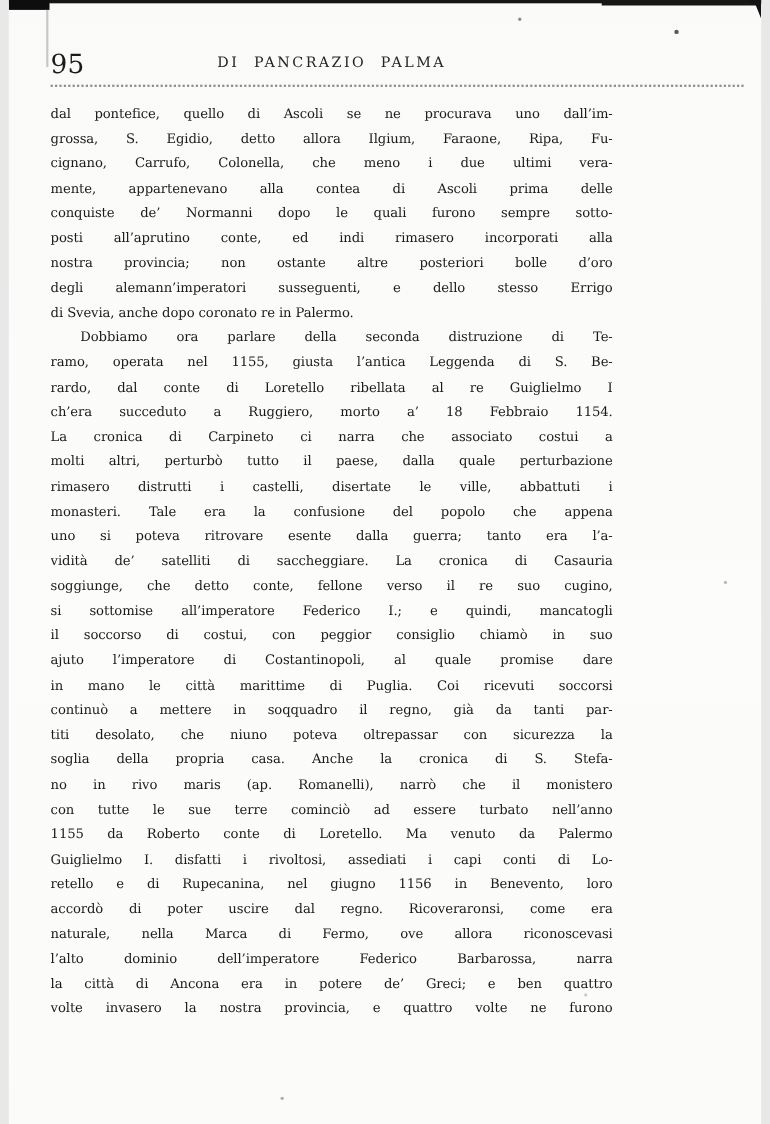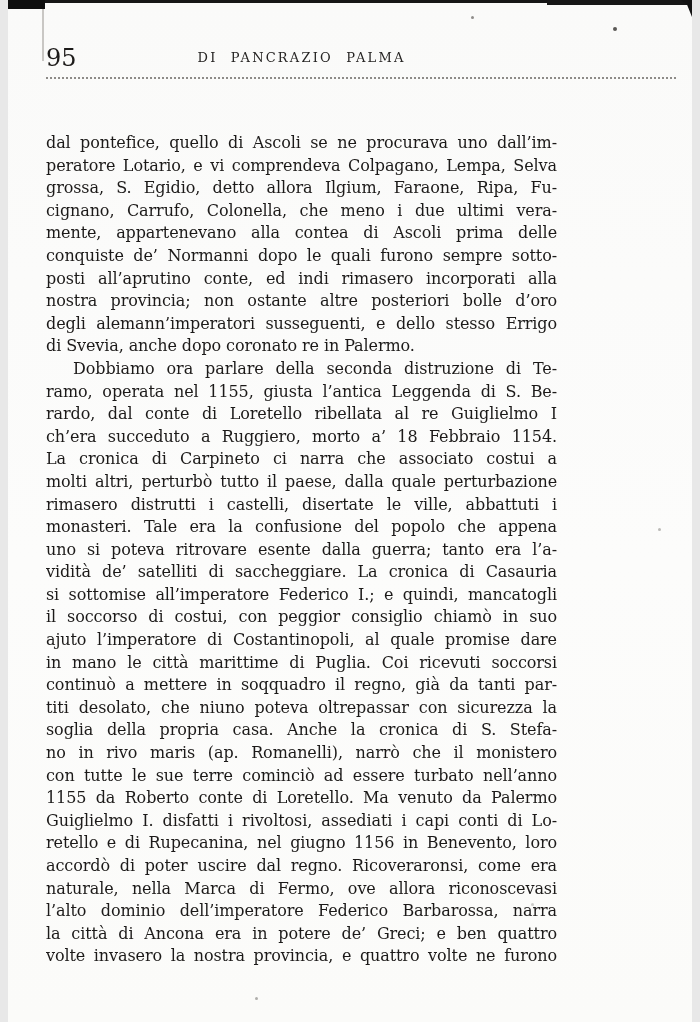--- a/index.html
+++ b/index.html
@@ -26,24 +26,23 @@
     font-size:24px; color:#1d1b1a;
   }
   .dotted-rule {
     position:absolute; top:77px; left:38px; width:630px; height:0;
     border-top:2px dotted #8d8b88;
   }
 
   
   .text-block {
     position:absolute; left:38px; top:92px; width:511px;
-    font-size:16px; line-height:22.6px;
+    font-size:12px; line-height:22.6px;
     letter-spacing:-0.1px;
     color:#1c1a19;
-    margin-top:40px;
   }
   .line {
     height:22.6px; overflow:hidden;
     text-align:justify;
     text-align-last:justify;
     white-space:normal;
   }
   .line.no-justify { text-align-last:left; }
   .line.indent { text-indent:27px; }
   .it { }
@@ -81,39 +80,39 @@
   <div class="art speck s3"></div>
   <div class="art speck s4"></div>
   <div class="art speck s5"></div>
 
   <div class="running-title">DI PANCRAZIO PALMA</div>
   <div class="page-number">95</div>
   <div class="dotted-rule"></div>
 
   <div class="text-block">
       <div class="line"><span>dal pontefice, quello di Ascoli se ne procurava uno dall’im-</span></div>
-      <div class="line"><span>peratore Lotario, e vi comprendeva Colpagano, Lempa, Selva</span></div>
       <div class="line"><span>grossa, S. Egidio, detto allora </span><span class="it">Ilgium,</span><span> Faraone, Ripa, Fu-</span></div>
       <div class="line"><span>cignano, Carrufo, Colonella, che meno i due ultimi vera-</span></div>
       <div class="line"><span>mente, appartenevano alla contea di Ascoli prima delle</span></div>
       <div class="line"><span>conquiste de’ Normanni dopo le quali furono sempre sotto-</span></div>
       <div class="line"><span>posti all’aprutino conte, ed indi rimasero incorporati alla</span></div>
       <div class="line"><span>nostra provincia; non ostante altre posteriori bolle d’oro</span></div>
       <div class="line"><span>degli alemann’imperatori susseguenti, e dello stesso Errigo</span></div>
       <div class="line no-justify"><span>di Svevia, anche dopo coronato re in Palermo.</span></div>
       <div class="line indent"><span>Dobbiamo ora parlare della seconda distruzione di Te-</span></div>
       <div class="line"><span>ramo, operata nel 1155, giusta l’antica Leggenda di S. Be-</span></div>
       <div class="line"><span>rardo, dal conte di Loretello ribellata al re Guiglielmo I</span></div>
       <div class="line"><span>ch’era succeduto a Ruggiero, morto a’ 18 Febbraio 1154.</span></div>
       <div class="line"><span>La cronica di Carpineto ci narra che associato costui a</span></div>
       <div class="line"><span>molti altri, perturbò tutto il paese, dalla quale perturbazione</span></div>
       <div class="line"><span>rimasero distrutti i castelli, disertate le ville, abbattuti i</span></div>
       <div class="line"><span>monasteri. Tale era la confusione del popolo che appena</span></div>
       <div class="line"><span>uno si poteva ritrovare esente dalla guerra; tanto era l’a-</span></div>
       <div class="line"><span>vidità de’ satelliti di saccheggiare. La cronica di Casauria</span></div>
+      <div class="line"><span>soggiunge, che detto conte, fellone verso il re suo cugino,</span></div>
       <div class="line"><span>si sottomise all’imperatore Federico I.; e quindi, mancatogli</span></div>
       <div class="line"><span>il soccorso di costui, con peggior consiglio chiamò in suo</span></div>
       <div class="line"><span>ajuto l’imperatore di Costantinopoli, al quale promise dare</span></div>
       <div class="line"><span>in mano le città marittime di Puglia. Coi ricevuti soccorsi</span></div>
       <div class="line"><span>continuò a mettere in soqquadro il regno, già da tanti par-</span></div>
       <div class="line"><span>titi desolato, che niuno poteva oltrepassar con sicurezza la</span></div>
       <div class="line"><span>soglia della propria casa. Anche la cronica di S. Stefa-</span></div>
       <div class="line"><span>no </span><span class="it">in rivo maris</span><span> (ap. Romanelli), narrò che il monistero</span></div>
       <div class="line"><span>con tutte le sue terre cominciò ad essere turbato nell’anno</span></div>
       <div class="line"><span>1155 da Roberto conte di Loretello. Ma venuto da Palermo</span></div>

